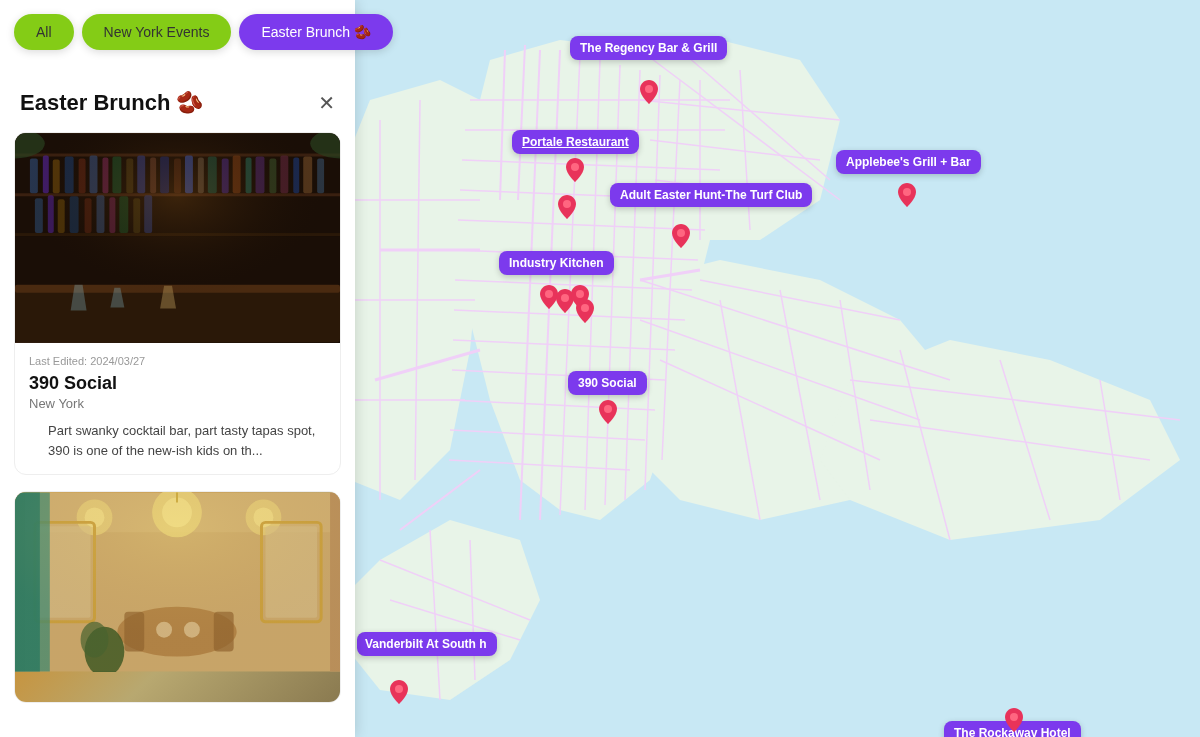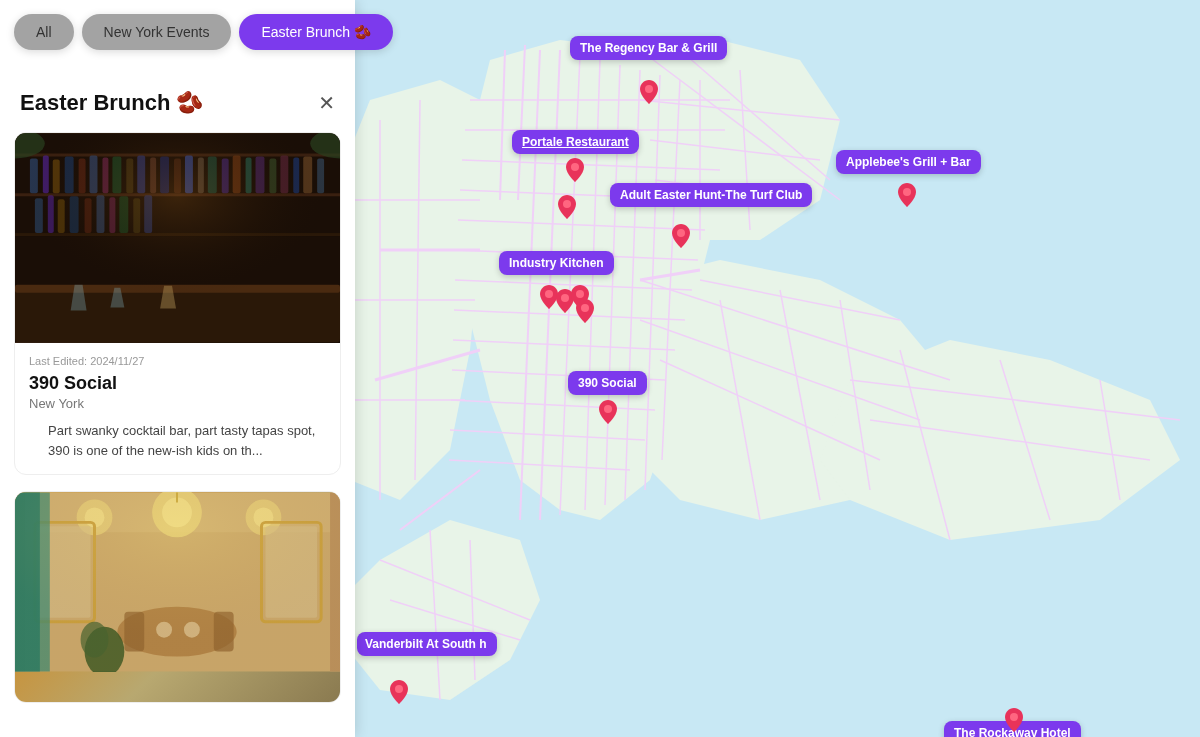--- a/index.html
+++ b/index.html
@@ -28,21 +28,21 @@
       z-index: 100;
     }
 
     .nav-btn {
       padding: 10px 22px;
       border-radius: 24px;
       border: none;
       cursor: pointer;
       font-size: 14px;
       font-weight: 500;
-      background: #a3a3a3;
+      background: #84cc16;
       color: #333;
       box-shadow: 0 2px 8px rgba(0,0,0,0.15);
     }
 
     .nav-btn.active {
       background: #7c3aed;
       color: white;
     }
 
     
@@ -379,21 +379,21 @@
         <ellipse cx="327" cy="10" rx="30" ry="15" fill="#2a4020" opacity="0.7"></ellipse>
 
         <radialGradient id="warmLight" cx="50%" cy="30%" r="50%">
           <stop offset="0%" stop-color="#c07820" stop-opacity="0.2"></stop>
           <stop offset="100%" stop-color="#000000" stop-opacity="0"></stop>
         </radialGradient>
         <rect width="327" height="210" fill="url(#warmLight)"></rect>
       </svg>
     </div>
     <div class="venue-info">
-      <div class="venue-edit-date">Last Edited: 2024/11/27</div>
+      <div class="venue-edit-date">Last Edited: 2024/03/27</div>
       <div class="venue-name">390 Social</div>
       <div class="venue-city">New York</div>
       <div class="venue-desc">Part swanky cocktail bar, part tasty tapas spot, 390 is one of the new-ish kids on th...</div>
     </div>
   </div>
 
   <div class="venue-card venue-card-2">
     <div class="venue-image-placeholder elegant-interior">
       <svg width="100%" height="180" viewBox="0 0 327 180" style="position:absolute;top:0;left:0;">
 

